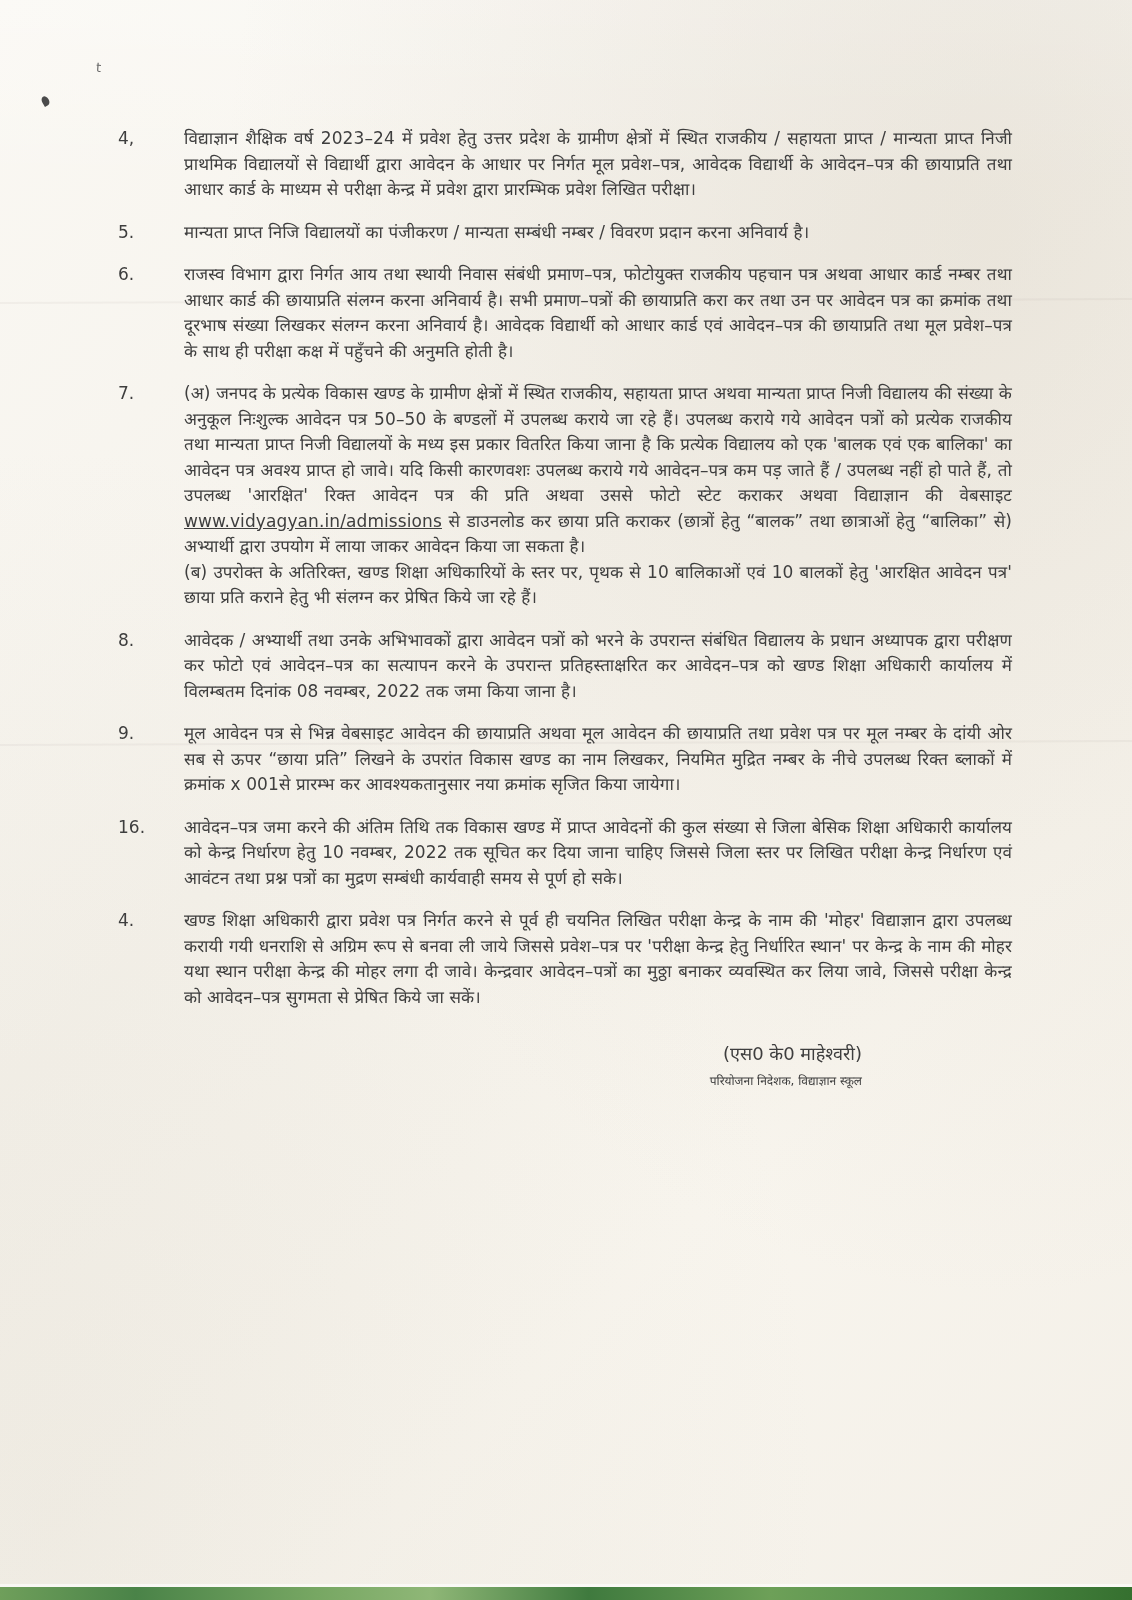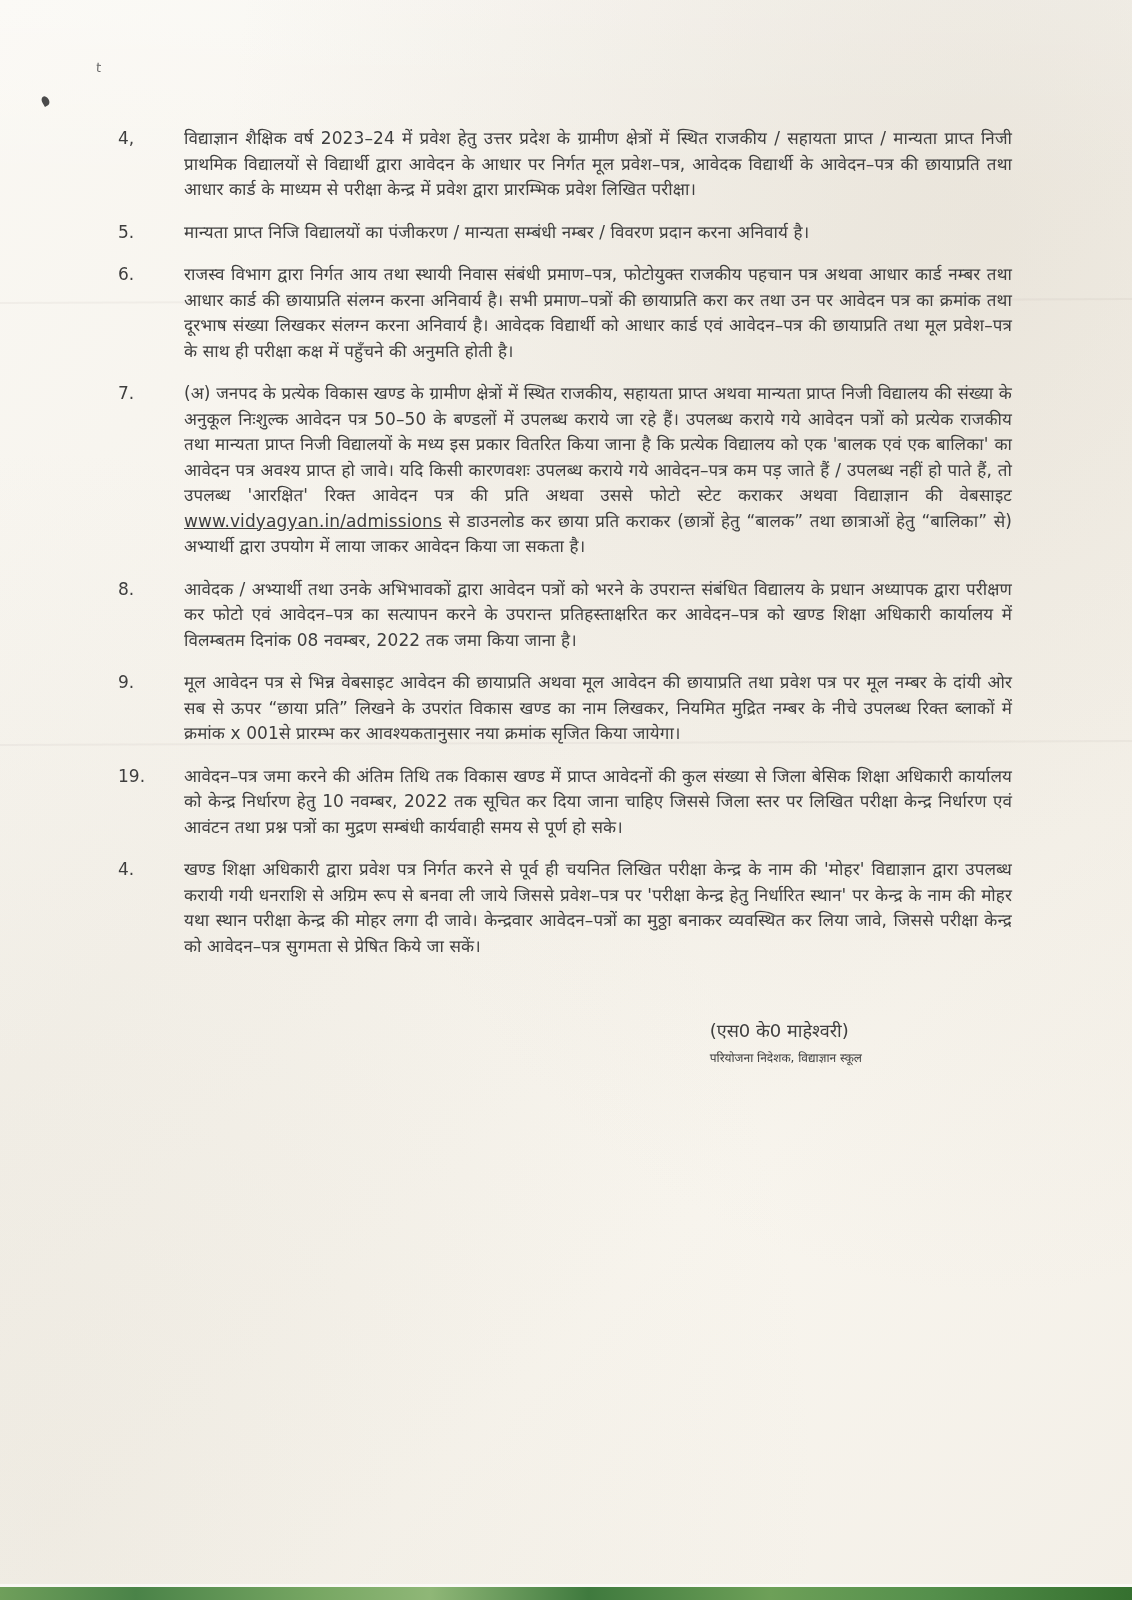--- a/index.html
+++ b/index.html
@@ -42,23 +42,23 @@
   }
   .body {
     flex:1; text-align:justify;
     font-size:17px; line-height:25.5px; color:#3e3e3e;
     letter-spacing:0.1px;
   }
   .para { margin:0; }
   .para.indent { padding-left:58px; }
   .doc-link { font-weight:normal; text-decoration:underline; }
   .signature {
-    margin-top:58px; margin-left:auto; margin-right:150px;
+    margin-top:30px; margin-left:auto; margin-right:150px;
     width:-moz-fit-content; width:fit-content;
-    text-align:left; color:#3e3e3e;
+    text-align:right; color:#3e3e3e;
   }
   .sig-name { font-size:18px; line-height:28px; }
   .sig-title { font-size:12px; line-height:26px; }
   .green-strip {
     position:absolute; left:0; right:0; bottom:0; height:13px;
     background:linear-gradient(90deg,
       #6f9f5b 0%, #4a8348 12%, #77a763 28%, #8fb777 38%,
       #3f7a3e 52%, #6da058 68%, #55904c 82%, #35702f 100%);
   }
   .green-strip::before {
@@ -94,36 +94,37 @@
         <div class="item">
           <div class="num">6.</div>
           <div class="body">
             <p class="para"><span>राजस्व विभाग द्वारा निर्गत आय तथा स्थायी निवास संबंधी प्रमाण–पत्र, फोटोयुक्त राजकीय पहचान पत्र अथवा आधार कार्ड नम्बर तथा आधार कार्ड की छायाप्रति संलग्न करना अनिवार्य है। सभी प्रमाण–पत्रों की छायाप्रति करा कर तथा उन पर आवेदन पत्र का क्रमांक तथा दूरभाष संख्या लिखकर संलग्न करना अनिवार्य है। आवेदक विद्यार्थी को आधार कार्ड एवं आवेदन–पत्र की छायाप्रति तथा मूल प्रवेश–पत्र के साथ ही परीक्षा कक्ष में पहुँचने की अनुमति होती है।</span></p>
           </div>
         </div>
         <div class="item">
           <div class="num">7.</div>
           <div class="body">
             <p class="para"><span>(अ) जनपद के प्रत्येक विकास खण्ड के ग्रामीण क्षेत्रों में स्थित राजकीय, सहायता प्राप्त अथवा मान्यता प्राप्त निजी विद्यालय की संख्या के अनुकूल निःशुल्क आवेदन पत्र 50–50 के बण्डलों में उपलब्ध कराये जा रहे हैं। उपलब्ध कराये गये आवेदन पत्रों को प्रत्येक राजकीय तथा मान्यता प्राप्त निजी विद्यालयों के मध्य इस प्रकार वितरित किया जाना है कि प्रत्येक विद्यालय को एक 'बालक एवं एक बालिका' का आवेदन पत्र अवश्य प्राप्त हो जावे। यदि किसी कारणवशः उपलब्ध कराये गये आवेदन–पत्र कम पड़ जाते हैं / उपलब्ध नहीं हो पाते हैं, तो उपलब्ध 'आरक्षित' रिक्त आवेदन पत्र की प्रति अथवा उससे फोटो स्टेट कराकर अथवा विद्याज्ञान की वेबसाइट </span><span class="doc-link">www.vidyagyan.in/admissions</span><span> से डाउनलोड कर छाया प्रति कराकर (छात्रों हेतु “बालक” तथा छात्राओं हेतु “बालिका” से) अभ्यार्थी द्वारा उपयोग में लाया जाकर आवेदन किया जा सकता है।</span></p>
+            <p class="para"><span>(ब) उपरोक्त के अतिरिक्त, खण्ड शिक्षा अधिकारियों के स्तर पर, पृथक से 10 बालिकाओं एवं 10 बालकों हेतु 'आरक्षित आवेदन पत्र' छाया प्रति कराने हेतु भी संलग्न कर प्रेषित किये जा रहे हैं।</span></p>
           </div>
         </div>
         <div class="item">
           <div class="num">8.</div>
           <div class="body">
             <p class="para"><span>आवेदक / अभ्यार्थी तथा उनके अभिभावकों द्वारा आवेदन पत्रों को भरने के उपरान्त संबंधित विद्यालय के प्रधान अध्यापक द्वारा परीक्षण कर फोटो एवं आवेदन–पत्र का सत्यापन करने के उपरान्त प्रतिहस्ताक्षरित कर आवेदन–पत्र को खण्ड शिक्षा अधिकारी कार्यालय में विलम्बतम दिनांक 08 नवम्बर, 2022 तक जमा किया जाना है।</span></p>
           </div>
         </div>
         <div class="item">
           <div class="num">9.</div>
           <div class="body">
             <p class="para"><span>मूल आवेदन पत्र से भिन्न वेबसाइट आवेदन की छायाप्रति अथवा मूल आवेदन की छायाप्रति तथा प्रवेश पत्र पर मूल नम्बर के दांयी ओर सब से ऊपर “छाया प्रति” लिखने के उपरांत विकास खण्ड का नाम लिखकर, नियमित मुद्रित नम्बर के नीचे उपलब्ध रिक्त ब्लाकों में क्रमांक x 001से प्रारम्भ कर आवश्यकतानुसार नया क्रमांक सृजित किया जायेगा।</span></p>
           </div>
         </div>
         <div class="item">
-          <div class="num">19.</div>
+          <div class="num">16.</div>
           <div class="body">
             <p class="para"><span>आवेदन–पत्र जमा करने की अंतिम तिथि तक विकास खण्ड में प्राप्त आवेदनों की कुल संख्या से जिला बेसिक शिक्षा अधिकारी कार्यालय को केन्द्र निर्धारण हेतु 10 नवम्बर, 2022 तक सूचित कर दिया जाना चाहिए जिससे जिला स्तर पर लिखित परीक्षा केन्द्र निर्धारण एवं आवंटन तथा प्रश्न पत्रों का मुद्रण सम्बंधी कार्यवाही समय से पूर्ण हो सके।</span></p>
           </div>
         </div>
         <div class="item">
           <div class="num">4.</div>
           <div class="body">
             <p class="para"><span>खण्ड शिक्षा अधिकारी द्वारा प्रवेश पत्र निर्गत करने से पूर्व ही चयनित लिखित परीक्षा केन्द्र के नाम की 'मोहर' विद्याज्ञान द्वारा उपलब्ध करायी गयी धनराशि से अग्रिम रूप से बनवा ली जाये जिससे प्रवेश–पत्र पर 'परीक्षा केन्द्र हेतु निर्धारित स्थान' पर केन्द्र के नाम की मोहर यथा स्थान परीक्षा केन्द्र की मोहर लगा दी जावे। केन्द्रवार आवेदन–पत्रों का मुठ्ठा बनाकर व्यवस्थित कर लिया जावे, जिससे परीक्षा केन्द्र को आवेदन–पत्र सुगमता से प्रेषित किये जा सकें।</span></p>
           </div>
         </div>

